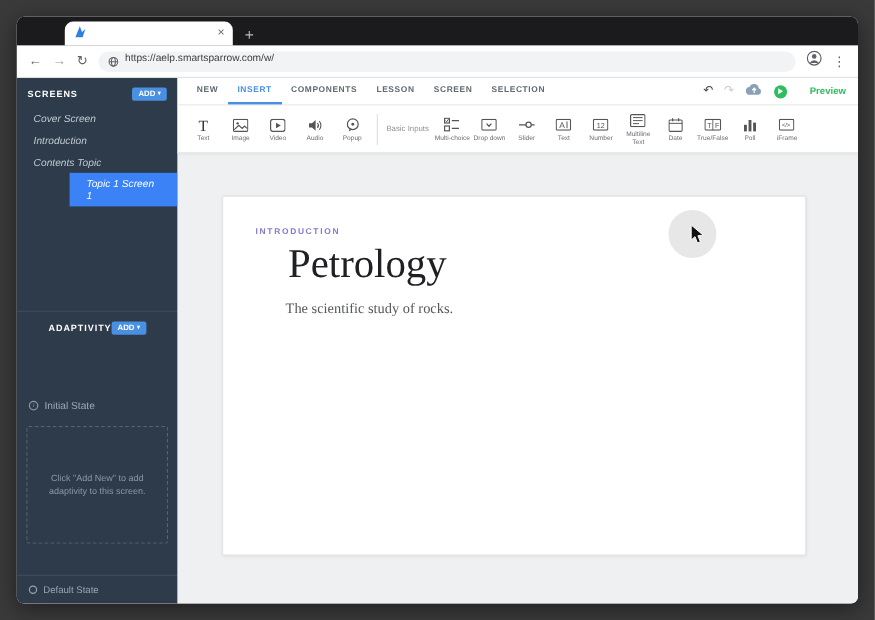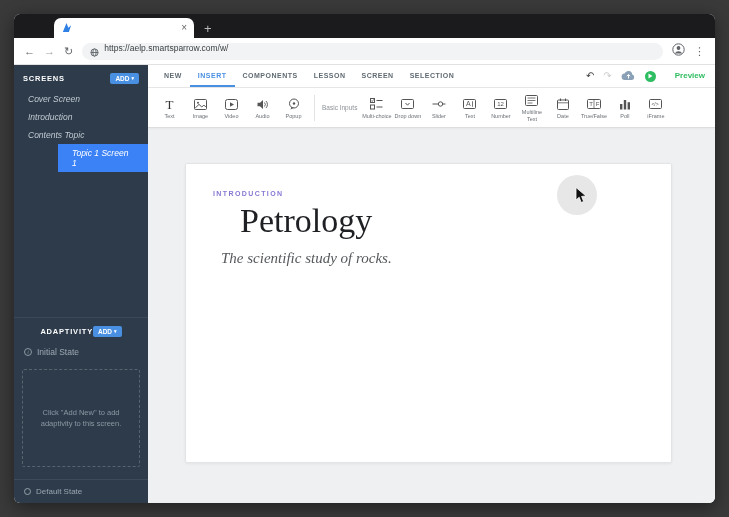--- a/index.html
+++ b/index.html
@@ -55,34 +55,34 @@
   }
   .sb-sec-title { color:#ffffff; font-size:7.5px; font-weight:bold; letter-spacing:.8px; }
   .add-btn {
     background:#4a90e2; color:#fff; font-size:6.5px; font-weight:bold;
     border:none; border-radius:2px; padding:2px 5px; display:flex; align-items:center; gap:2px;
   }
   .add-caret { font-size:5px; line-height:1; }
   .sb-item { padding:4px 14px; color:#c2cad2; cursor:default;font-style:italic; }
   .sb-item.selected { background:#3b82f6; color:#ffffff;margin-left:44px; }
   .sb-spacer { flex:1; }
-  .sb-row { display:flex; align-items:center; gap:5px; padding:4px 10px; color:#9fa9b3; }
+  .sb-row { display:flex; align-items:center; gap:5px; padding:4px 10px; color:#9fa9b3;margin-top:44px; }
   .circle-i {
     width:8px; height:8px; border:1px solid #8b97a2; border-radius:50%;
     display:flex; align-items:center; justify-content:center;
     font-size:5px; color:#8b97a2; font-style:italic; flex:0 0 auto;
   }
   .dashed-box {
     margin:8px 8px 12px; height:98px; border:1px dashed #56646f; border-radius:2px;
     display:flex; align-items:center; justify-content:center; text-align:center;
     color:#8c97a2; font-size:7.5px; padding:0 12px; line-height:1.5;
   }
   .sb-footer {
     border-top:1px solid rgba(255,255,255,.08);
-    display:flex; align-items:center; gap:5px; padding:7px 10px; color:#9aa5af; font-size:8px;
+    display:flex; align-items:center; gap:5px; padding:7px 10px; color:#9aa5af; font-size:8px;margin-top:14px;
   }
   .ring { width:7px; height:7px; border:1px solid #97a2ac; border-radius:50%; flex:0 0 auto; }
   
   .main { flex:1; display:flex; flex-direction:column; min-width:0; background:#eef0f2; }
   .menubar {
     background:#fff; height:23px; flex:0 0 auto; display:flex; align-items:stretch;
     padding:0 0 0 8px; border-bottom:1px solid #e6e6e6;
   }
   .menu-tab {
     display:flex; align-items:center; padding:0 8px; font-size:7px; letter-spacing:.5px;
@@ -121,22 +121,22 @@
   }
   .kicker {
     position:absolute; left:27px; top:26px;
     font-size:7px; font-weight:bold; letter-spacing:1.4px; color:#8678d2;
   }
   .card-title {
     position:absolute; left:25px; top:40px;
     font-family:"Liberation Serif", serif; font-size:34px; color:#1f2023; line-height:1;margin-left:29px;
   }
   .card-subtitle {
-    position:absolute; left:35px; top:86px;
-    font-family:"Liberation Serif", serif; font-style:italic; font-size:15px; color:#55585c;
+    position:absolute; left:52px; top:86px;
+    font-family:"Liberation Serif", serif; font-size:12px; color:#55585c;
   }
   .cursor-halo {
     position:absolute; left:371px; top:11px; width:40px; height:40px;
     border-radius:50%; background:#e7e7e8;
   }
   .cursor { position:absolute; left:389px; top:23px; }
 </style>
 </head>
 <body>
 

